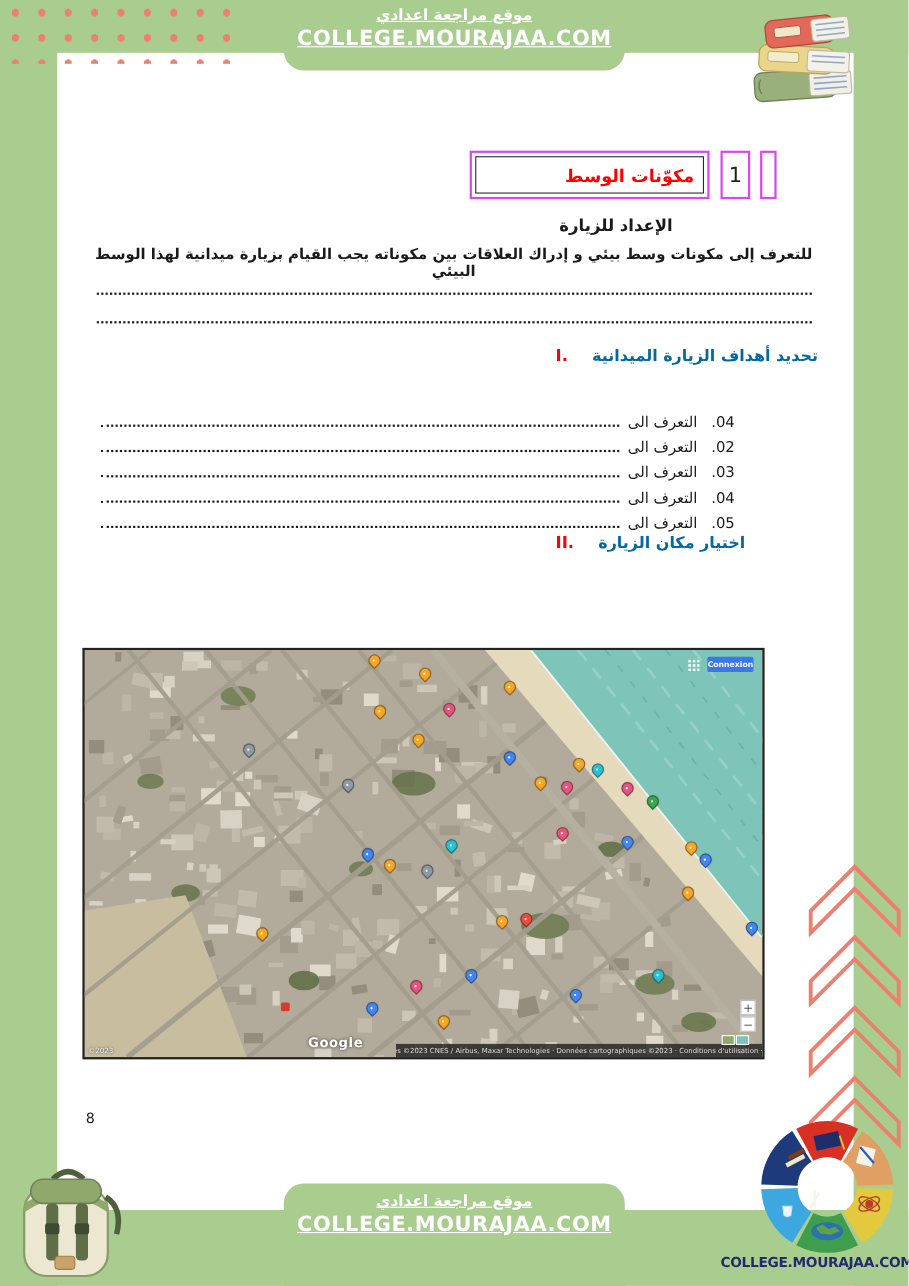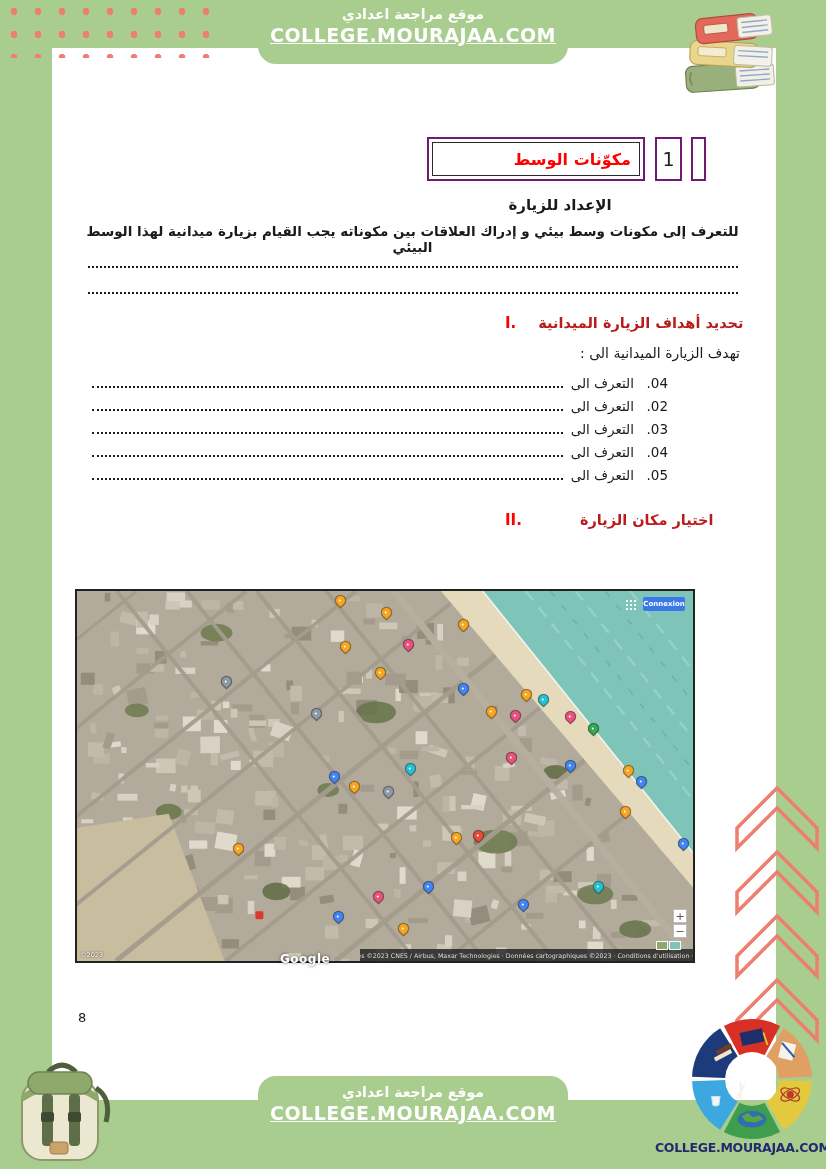--- a/index.html
+++ b/index.html
@@ -9,42 +9,42 @@
   
   .sidebar{position:absolute;top:0;width:52px;height:1169px;background:#a9cd8e;z-index:1;}
   .sidebar.left{left:0;} .sidebar.right{left:776px;width:50px;}
   .band{position:absolute;left:0;width:826px;background:#a9cd8e;z-index:2;}
   .band.header{top:0;height:48px;}
   .band.footer{top:1100px;height:69px;}
   .tab{position:absolute;left:258px;width:310px;background:#a9cd8e;z-index:2;}
   .tab.header{top:0;height:64px;border-radius:0 0 18px 18px;}
   .tab.footer{top:1076px;height:93px;border-radius:18px 18px 0 0;}
   .site-text{position:absolute;left:238px;width:350px;text-align:center;z-index:3;color:#fff;}
-  .site-text .l1{font-size:14px;font-weight:bold;line-height:20px;}
+  .site-text .l1{font-size:14px;font-weight:bold;text-decoration:underline;line-height:20px;}
   .site-text .l2{font-size:19px;font-weight:bold;text-decoration:underline;line-height:22px;letter-spacing:.5px;}
   .dots-grid{position:absolute;left:0;top:-2px;width:214px;height:60px;z-index:4;
      background-image:radial-gradient(circle 3.4px,#ee7e6e 3.3px,rgba(0,0,0,0) 3.6px);
      background-size:24px 23px;background-position:2px 2px;}
   
-  .tbox{position:absolute;border:2px solid #701a75;box-sizing:border-box;background:#fff;z-index:3;}
+  .tbox{position:absolute;border:2px solid #d946ef;box-sizing:border-box;background:#fff;z-index:3;}
   .title-outer{left:427px;top:137px;width:218px;height:44px;padding:3px;}
   .title-inner{border:1px solid #2a2a2a;width:100%;height:100%;box-sizing:border-box;
      display:flex;align-items:center;justify-content:flex-end;padding:0 8px 0 0;}
   .title-inner span{color:#ff0000;font-weight:bold;font-size:16px;}
   .num-box{left:655px;top:137px;width:27px;height:44px;display:flex;align-items:center;justify-content:center;
      font-size:19px;color:#222;}
   .empty-box{left:691px;top:137px;width:15px;height:44px;}
   
   .rtl{direction:rtl;}
   .subtitle{left:420px;top:196px;width:280px;text-align:center;font-weight:bold;font-size:15px;z-index:3;}
   .intro{left:85px;top:223px;width:655px;text-align:center;font-weight:bold;font-size:13.5px;z-index:3;}
   .dotline{position:absolute;left:88px;width:650px;height:14px;border-bottom:2.4px dotted #1c1c1c;z-index:3;}
   .sec-head{position:absolute;left:505px;display:flex;align-items:baseline;z-index:3;}
   .sec-head .numeral{color:#ff0000;font-weight:bold;font-size:15px;margin-right:22px;}
-  .sec-head .stitle{color:#b91c1c;font-weight:bold;font-size:14.5px;}
+  .sec-head .stitle{color:#0369a1;font-weight:bold;font-size:14.5px;}
   .lead{left:440px;top:345px;width:300px;text-align:right;font-size:14px;z-index:3;}
   .list{position:absolute;left:88px;top:374px;width:580px;z-index:3;}
   .lrow{display:flex;direction:rtl;align-items:baseline;height:23px;font-size:13.5px;}
   .lrow .n{width:34px;flex:none;}
   .lrow .lab{flex:none;margin-left:8px;}
   .lrow .fill{flex:1;border-bottom:2.4px dotted #1c1c1c;height:12px;margin-left:4px;}
   .para2{left:85px;top:518px;width:655px;text-align:right;font-size:14px;line-height:25px;z-index:3;}
   .caption{left:200px;top:984px;width:400px;text-align:center;font-size:14px;text-decoration:underline;z-index:3;}
   .pagenum{left:78px;top:1010px;font-size:13px;z-index:3;}
   
@@ -52,21 +52,21 @@
        box-sizing:border-box;background:#b5ae9e;z-index:3;}
   .map svg{display:block;}
   .map-overlay{position:absolute;left:0;top:0;width:616px;height:370px;}
   .pin{position:absolute;width:9px;height:9px;border-radius:50% 50% 50% 0;
        transform:rotate(-45deg);border:1px solid rgba(40,30,20,.45);box-shadow:0 0 1px rgba(0,0,0,.4);}
   .pin::after{content:"";position:absolute;left:2.6px;top:2.6px;width:2.6px;height:2.6px;border-radius:50%;background:#fff;}
   .connexion{position:absolute;left:566px;top:6px;width:42px;height:14px;background:#3b78e7;color:#fff;
      font-size:7px;display:flex;align-items:center;justify-content:center;border-radius:2px;font-weight:bold;}
   .grid-ic{position:absolute;left:548px;top:8px;width:11px;height:11px;
      background-image:radial-gradient(circle 1.2px,#fff 1.1px,rgba(0,0,0,0) 1.3px);background-size:4px 4px;}
-  .gwm{position:absolute;left:203px;top:361px;color:#fff;font-size:12px;font-weight:bold;letter-spacing:.5px;
+  .gwm{position:absolute;left:203px;top:350px;color:#fff;font-size:12px;font-weight:bold;letter-spacing:.5px;
      text-shadow:0 0 3px rgba(0,0,0,.7);}
   .attr{position:absolute;left:283px;top:358px;width:333px;height:12px;background:rgba(25,25,25,.78);
      color:#ddd;font-size:6.3px;display:flex;align-items:center;justify-content:center;white-space:nowrap;overflow:hidden;}
   .copyr{position:absolute;left:3px;top:360px;color:#fff;font-size:6.5px;text-shadow:0 0 2px #000;}
   .zbtn{position:absolute;left:596px;width:14px;height:14px;background:#fff;color:#555;font-size:11px;
      display:flex;align-items:center;justify-content:center;border:1px solid #bbb;box-sizing:border-box;}
   .pegman{position:absolute;left:581px;top:348px;width:8px;height:14px;color:#f6a623;font-size:12px;line-height:14px;}
   .thumb{position:absolute;top:350px;width:12px;height:9px;border:1px solid #fff;box-sizing:border-box;}
   
   .chev{position:absolute;left:731px;z-index:3;}
@@ -131,21 +131,20 @@
 
   <div class="abs subtitle rtl">الإعداد للزيارة</div>
   <div class="abs intro rtl">للتعرف إلى مكونات وسط بيئي و إدراك العلاقات بين مكوناته يجب القيام بزيارة ميدانية لهذا الوسط البيئي</div>
   <div class="dotline" style="top:252px;"></div>
   <div class="dotline" style="top:278px;"></div>
 
   <div class="sec-head" style="top:314px;">
     <span class="numeral" dir="ltr">I.</span>
     <span class="stitle rtl">تحديد أهداف الزيارة الميدانية</span>
   </div>
-  <div class="abs lead rtl">تهدف الزيارة الميدانية الى :</div>
 
   <div class="list">
     <div class="lrow">
       <span class="n" dir="rtl">04.</span>
       <span class="lab">التعرف الى</span>
       <span class="fill"></span>
     </div>
     <div class="lrow">
       <span class="n" dir="rtl">02.</span>
       <span class="lab">التعرف الى</span>
@@ -161,21 +160,21 @@
       <span class="lab">التعرف الى</span>
       <span class="fill"></span>
     </div>
     <div class="lrow">
       <span class="n" dir="rtl">05.</span>
       <span class="lab">التعرف الى</span>
       <span class="fill"></span>
     </div>
   </div>
 
-  <div class="sec-head" style="top:511px;gap:36px;">
+  <div class="sec-head" style="top:484px;">
     <span class="numeral" dir="ltr">II.</span>
     <span class="stitle rtl">اختيار مكان الزيارة</span>
   </div>
 
   <div class="map">
     <svg id="mapsvg" width="616" height="370" viewBox="0 0 618 372" preserveAspectRatio="none">
       <rect x="0" y="0" width="618" height="372" fill="#b2ab9b"></rect>
       <g id="bld">
           <rect x="321.2" y="216.6" width="19.6" height="13.1" fill="#e0dacd"></rect>
           <rect x="93.8" y="193.9" width="5.8" height="6.9" fill="#d8d2c4" transform="rotate(8 93.8268620967865 193.85520315170288)"></rect>

